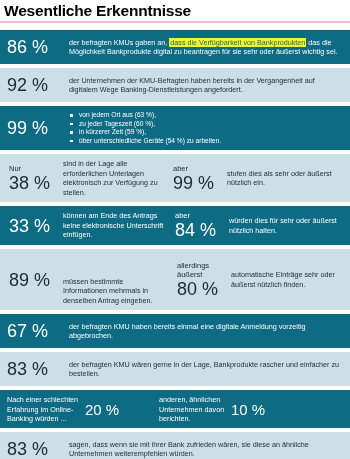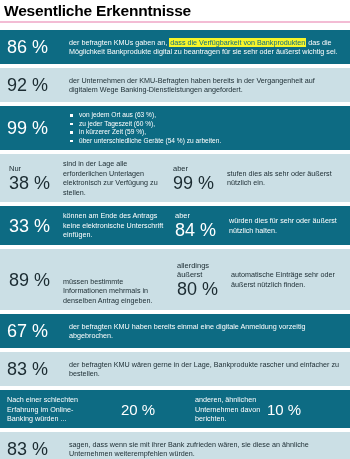--- a/index.html
+++ b/index.html
@@ -77,21 +77,21 @@
     line-height: 17px;
   }
   .txt {
     font-size: 7.2px;
     line-height: 9.4px;
     flex: 1 1 auto;
     box-sizing: border-box;
   }
   .w-pct-1 { width: 62px; }
   .w-pct-2 { width: 56px; padding-left: 2px; }
-  .w-pct-3 { width: 74px; margin-left: 36px; }
+  .w-pct-3 { width: 74px; }
   .bullets {
     list-style: none;
     margin: 0;
     padding: 0;
     font-size: 6.6px;
     line-height: 8.6px;
     flex: 1 1 auto;
   }
   .bullets li {
     position: relative;

